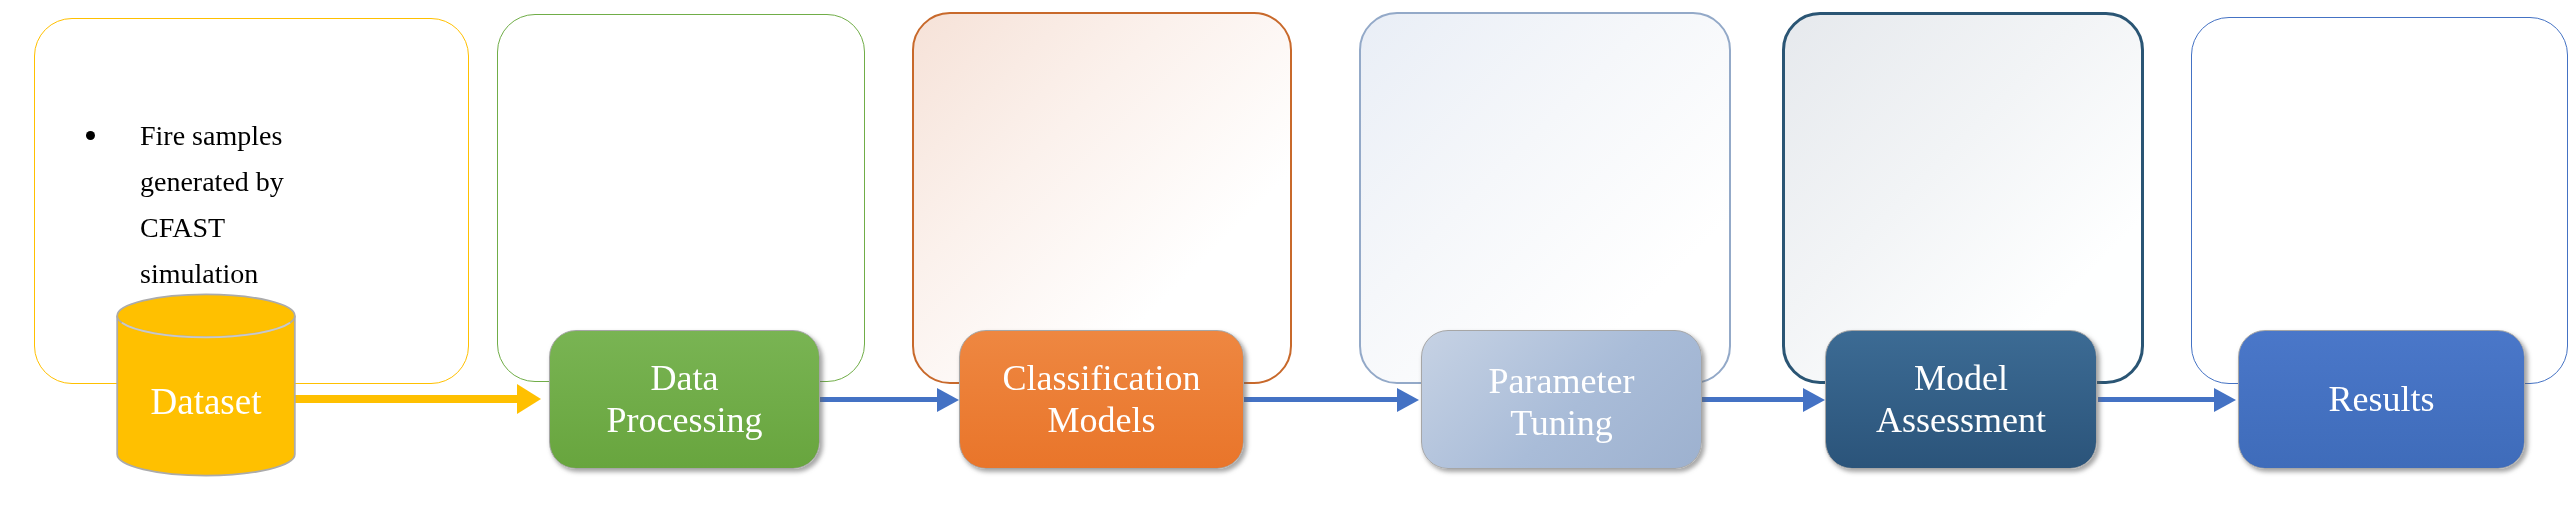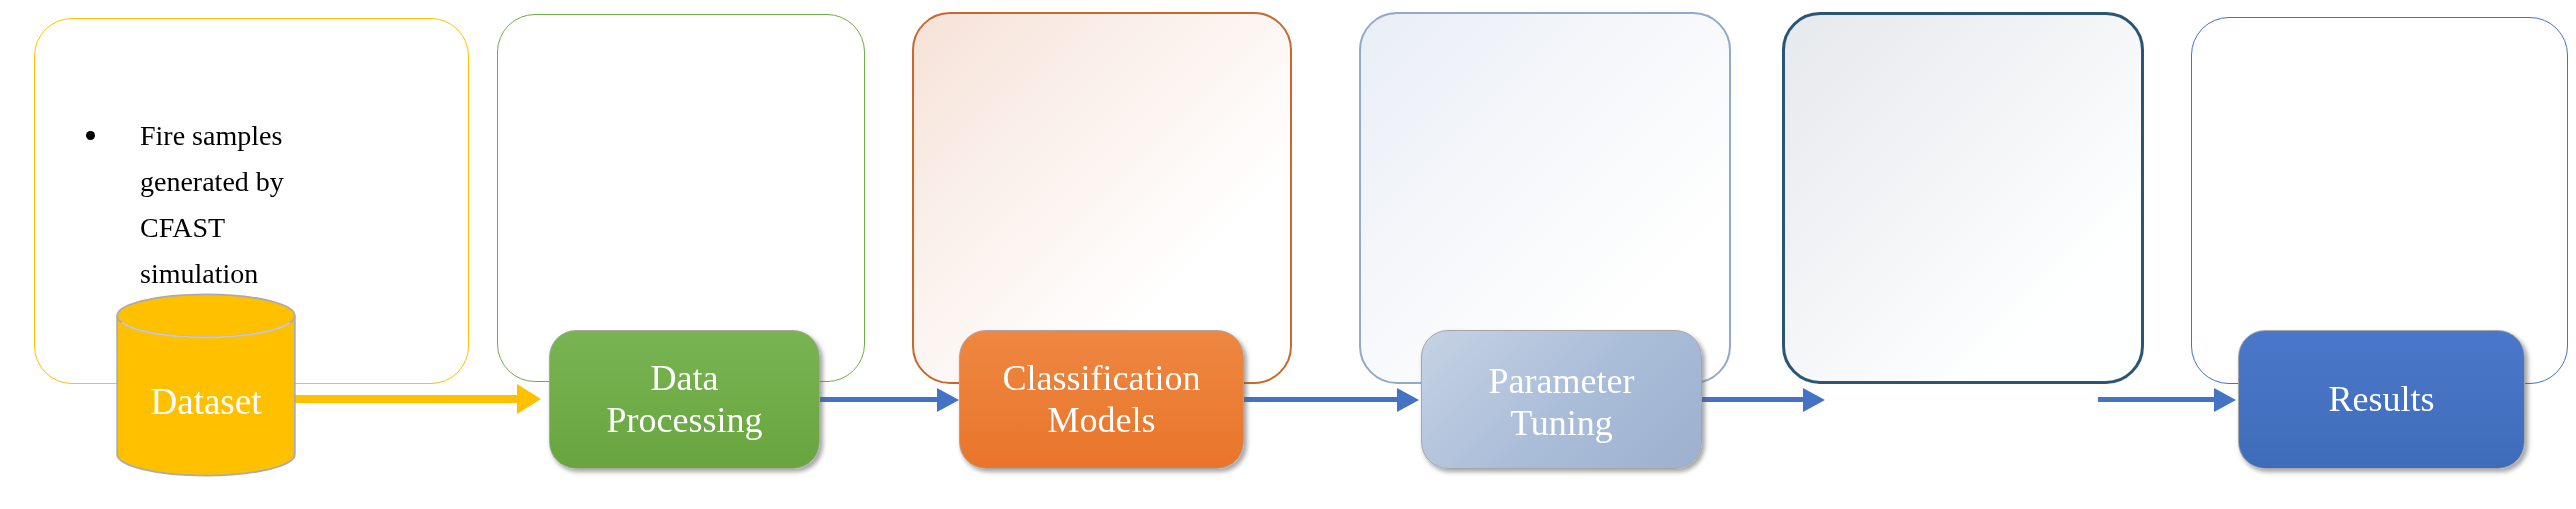--- a/index.html
+++ b/index.html
@@ -130,18 +130,21 @@
 
   <div class="node n2">
     <span class="lbl2">Data Processing</span>
   </div>
   <div class="node n3">
     <span class="lbl3">Classification Models</span>
   </div>
   <div class="node n4">
     <span class="lbl4">Parameter Tuning</span>
   </div>
+  <div class="node n5">
+    <span class="lbl5">Model Assessment</span>
+  </div>
   <div class="node n6">
     <span>Results</span>
   </div>
 
 </div>
 
 
 </body></html>

